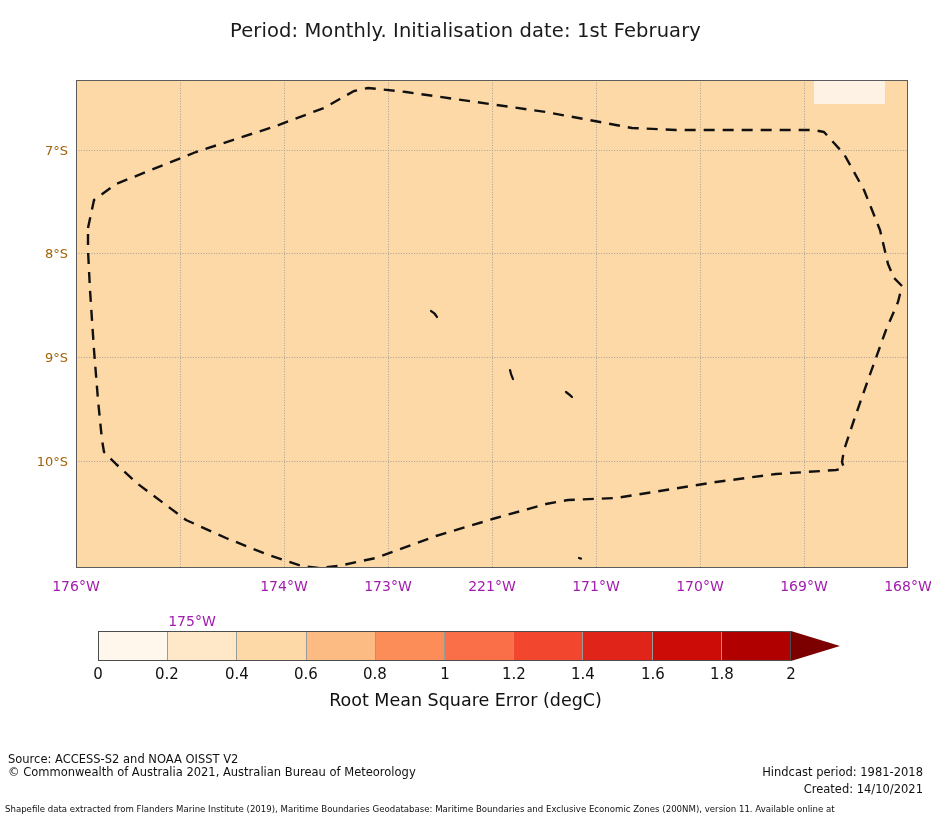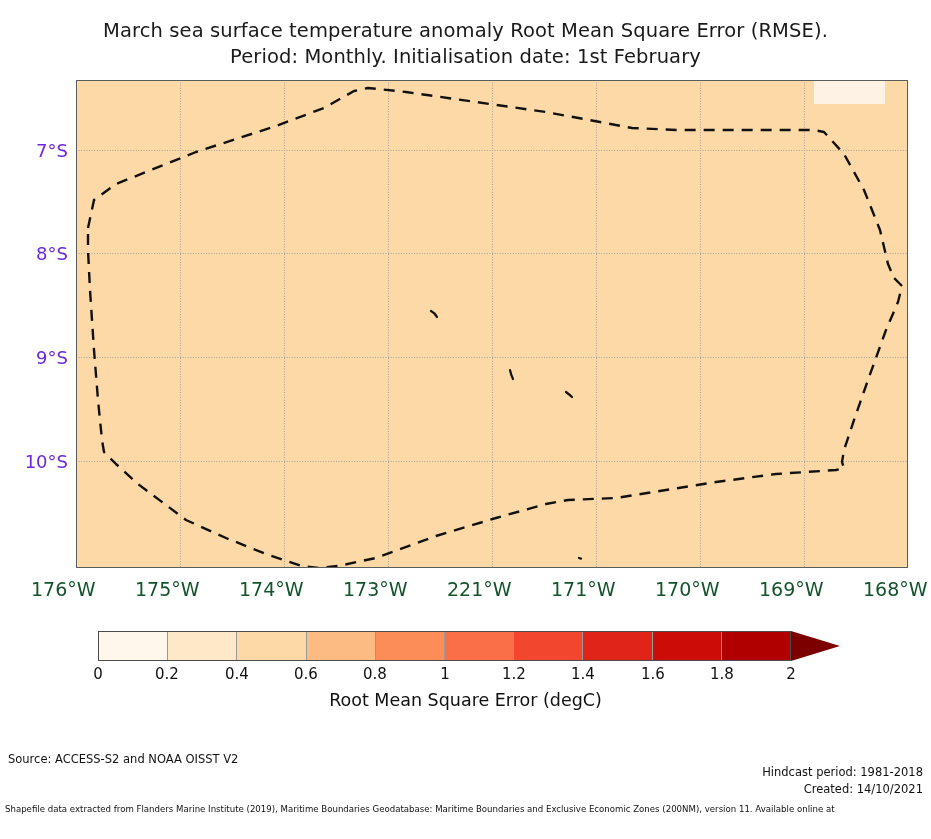--- a/index.html
+++ b/index.html
@@ -58,38 +58,38 @@
     box-sizing: border-box;
     pointer-events: none;
   }
 
   
   .ytick {
     position: absolute;
     right: 0;
     width: 64px;
     text-align: right;
-    font-size: 18px;
-    color: #6d28d9;
+    font-size: 13px;
+    color: #a16207;
     transform: translateY(-50%);
   }
   #ytick-layer {
     position: absolute;
     left: 0;
     top: 0;
     width: 68px;
     height: 839px;
   }
   .xtick {
     position: absolute;
     top: 578px;
     width: 90px;
-    text-align: left;
-    font-size: 19px;
-    color: #14532d;
+    text-align: center;
+    font-size: 14px;
+    color: #a21caf;
     transform: translateX(-50%);
   }
 
   
   #cbar-wrap {
     position: absolute;
     left: 98px;
     top: 631px;
     width: 742px;
     height: 30px;
@@ -173,21 +173,20 @@
     width: 921px;
     font-size: 8.6px;
     color: #111;
     line-height: 1.42;
   }
 </style>
 </head>
 <body>
 
 <div id="title-block">
-  <div class="tline">March sea surface temperature anomaly Root Mean Square Error (RMSE).</div>
   <div class="tline">Period: Monthly. Initialisation date: 1st February</div>
 </div>
 
 <div id="map-panel" style="background: rgb(253, 217, 168);">
   <svg id="map-svg" viewBox="0 0 832 488" preserveAspectRatio="none">
 
     <rect x="738" y="0" width="71" height="24" fill="#fdf2e4"></rect>
 
     <g stroke="#a8a093" stroke-width="1" stroke-dasharray="1,1.6">
       <line x1="0.5" y1="0" x2="0.5" y2="488"></line>
@@ -228,21 +227,21 @@
 <div id="map-frame"></div>
 
 <div id="ytick-layer">
   <div class="ytick" style="top:150px;">7°S</div>
   <div class="ytick" style="top:253px;">8°S</div>
   <div class="ytick" style="top:357px;">9°S</div>
   <div class="ytick" style="top:461px;">10°S</div>
 </div>
 
 <div class="xtick" style="left:76px;">176°W</div>
-<div class="xtick" style="left:180px;">175°W</div>
+<div class="xtick" style="left:192px;margin-top:35px;">175°W</div>
 <div class="xtick" style="left:284px;">174°W</div>
 <div class="xtick" style="left:388px;">173°W</div>
 <div class="xtick" style="left:492px;">221°W</div>
 <div class="xtick" style="left:596px;">171°W</div>
 <div class="xtick" style="left:700px;">170°W</div>
 <div class="xtick" style="left:804px;">169°W</div>
 <div class="xtick" style="left:908px;">168°W</div>
 
 <div id="cbar-wrap">
   <div id="cbar-body">
@@ -270,20 +269,21 @@
 <div class="cbtick" style="left:583px;">1.4</div>
 <div class="cbtick" style="left:653px;">1.6</div>
 <div class="cbtick" style="left:722px;">1.8</div>
 <div class="cbtick" style="left:791px;">2</div>
 
 <div id="cbar-title">Root Mean Square Error (degC)</div>
 
 <div id="footer-source">Source: ACCESS-S2 and NOAA OISST V2</div>
 
 <div id="footer-support">
+  <div>© Commonwealth of Australia 2021, Australian Bureau of Meteorology</div>
 </div>
 
 <div id="footer-right">
   <div>Hindcast period: 1981-2018</div>
   <div>Created: 14/10/2021</div>
 </div>
 
 <div id="footer-disclaimer">
   <div>Shapefile data extracted from Flanders Marine Institute (2019), Maritime Boundaries Geodatabase: Maritime Boundaries and Exclusive Economic Zones (200NM), version 11. Available online at</div>
 </div>

